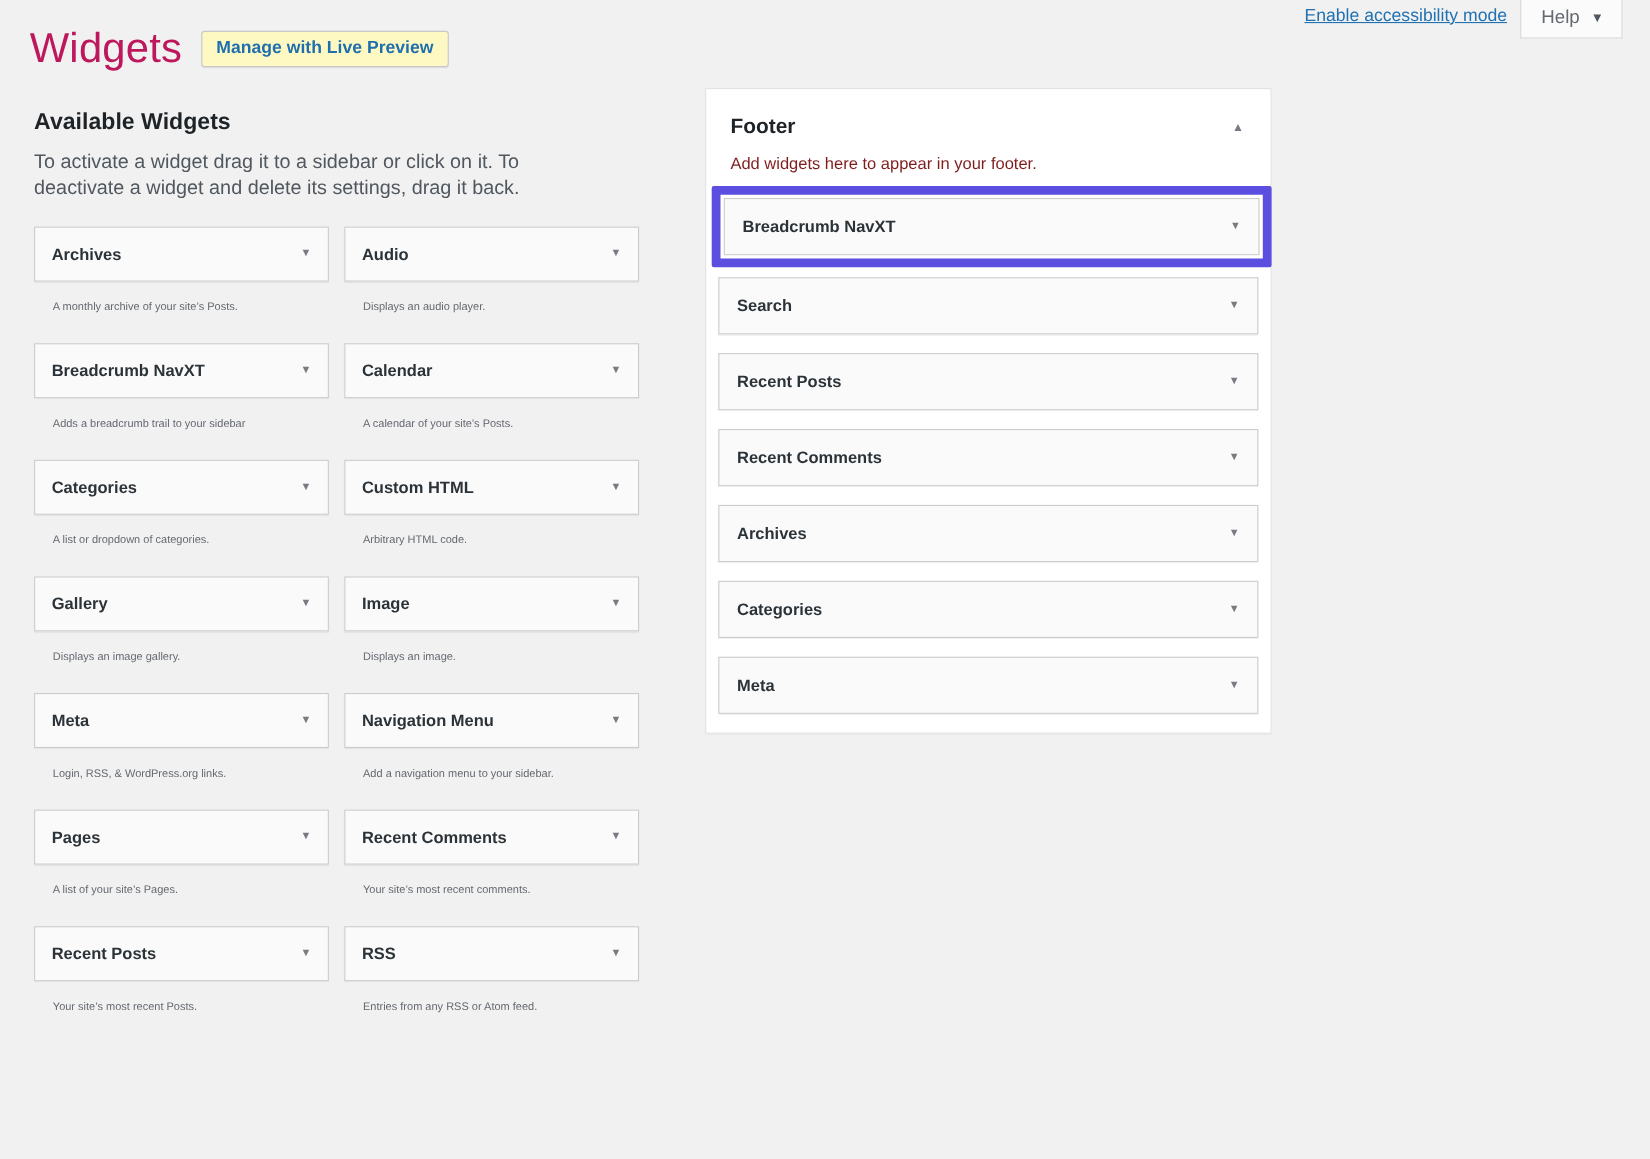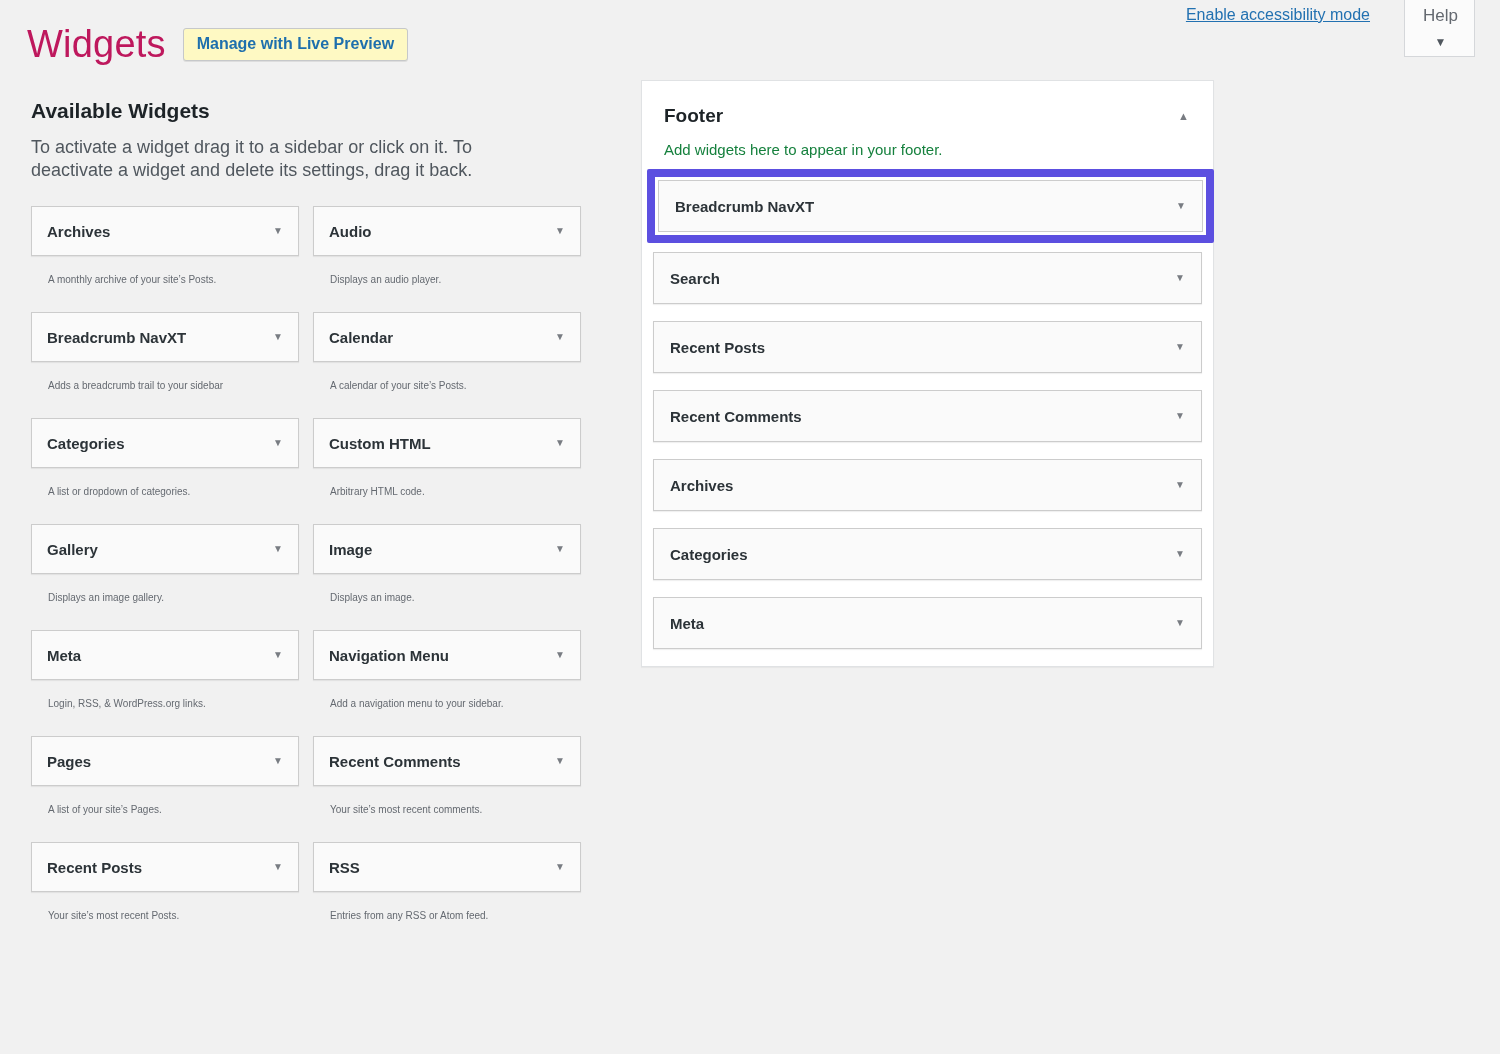--- a/index.html
+++ b/index.html
@@ -20,21 +20,20 @@
     cursor: pointer;
   }
   .help-tab {
     position: absolute; top: 0; right: 25px;
     background: #fbfbfb;
     border: 1px solid #d5d7da; border-top: none;
     padding: 6px 16px 8px 18px;
     font-size: 17px; color: #646970;
     display: flex; align-items: center; gap: 10px;
     cursor: pointer;
-    flex-direction: column;
   }
   .help-tab .tri { font-size: 12px; color: #50575e; }
 
   
   .page-header {
     padding: 23px 0 0 27px;
     display: flex; align-items: center; gap: 17px;
   }
   h1.page-title { font-size: 38px; font-weight: 500; color: #be185d; letter-spacing: 0.2px; }
   .live-preview-btn {
@@ -45,21 +44,21 @@
     font-family: inherit;
     font-size: 16px; font-weight: 600;
     padding: 6px 13px 7px;
     cursor: pointer;
     box-shadow: 0 1px 0 #ddd;
   }
 
   
   .content { display: flex; align-items: flex-start; padding-left: 31px; }
   .left-col { width: 550px; }
-  .right-col { width: 573px; margin-left: 60px; margin-top: 14px; }
+  .right-col { width: 515px; margin-left: 60px; margin-top: 14px; }
 
   h2.avail-heading { font-size: 21px; font-weight: 600; color: #1d2327; margin-top: 33px; }
   p.avail-desc {
     font-size: 18px; color: #50575e; line-height: 23px;
     margin-top: 13px; max-width: 470px;
   }
 
   
   .widgets-grid {
     display: grid;
@@ -89,21 +88,21 @@
     border: 1px solid #e0e2e4;
     box-shadow: 0 1px 1px rgba(0,0,0,.04);
   }
   .panel-head {
     display: flex; align-items: center; justify-content: space-between;
     padding: 24px 24px 0 22px;
   }
   .panel-title { font-size: 19px; font-weight: 600; color: #1d2327; }
   .panel-head .tri { color: #787c82; font-size: 11px; cursor: pointer; }
   .panel-desc {
-    font-size: 15px; color: #15803d;
+    font-size: 15px; color: #7f1d1d;
     padding: 0 22px; margin-top: 14px; margin-bottom: 11px;
   }
   .panel-body { padding: 0 11px 17px; }
   .srow {
     height: 52px;
     background: #fafafa;
     border: 1px solid #ccc;
     box-shadow: 0 1px 1px rgba(0,0,0,.06);
     display: flex; align-items: center; justify-content: space-between;
     padding: 0 16px;

